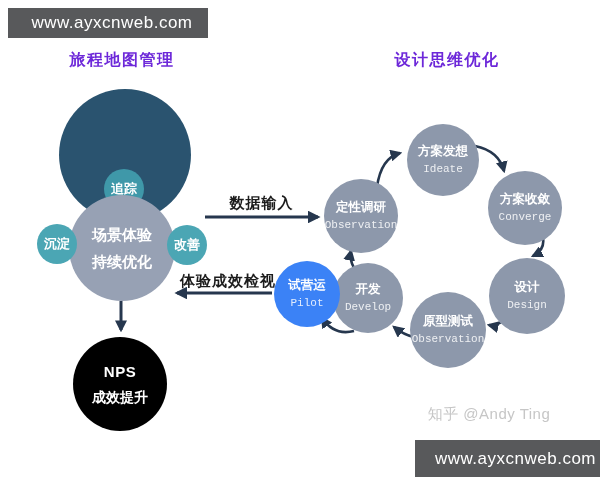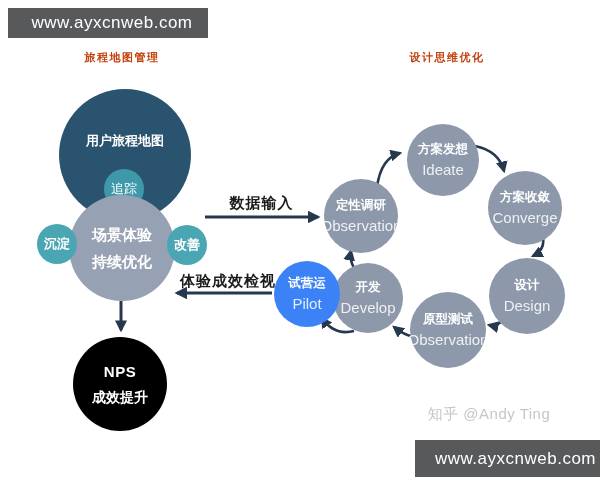--- a/index.html
+++ b/index.html
@@ -10,46 +10,46 @@
   }
   .banner{
     position:absolute;background:#58595b;color:#fff;
     display:flex;align-items:center;justify-content:center;
     font-size:17px;letter-spacing:.5px;padding-left:8px;
   }
   .banner-top{left:8px;top:8px;width:192px;height:30px;}
   .banner-bottom{left:415px;top:440px;width:185px;height:37px;}
   .section-title{
     position:absolute;top:50px;width:160px;text-align:center;
-    font-size:11px;font-weight:bold;color:#c2410c;letter-spacing:1.5px;
+    font-size:16px;font-weight:bold;color:#6d28d9;letter-spacing:1.5px;
   }
   .title-left{left:42px;}
   .title-right{left:367px;}
   .circle{
     position:absolute;border-radius:50%;color:#fff;
     display:flex;flex-direction:column;align-items:center;justify-content:center;
     text-align:center;line-height:1.2;
   }
   .c-journey{left:59px;top:89px;width:132px;height:132px;background:#2a536f;z-index:1;}
   .c-journey .inner{transform:translateY(-14px);display:flex;flex-direction:column;gap:6px;}
   .c-journey .l1{font-size:13px;font-weight:bold;}
   .c-journey .l2{font-size:12.5px;font-weight:bold;}
   .c-track{left:104px;top:169px;width:40px;height:40px;background:#3f98a9;z-index:2;
-    font-size:13px;font-weight:normal;}
+    font-size:13px;font-weight:bold;}
   .c-scene{left:69px;top:195px;width:106px;height:106px;background:#97a1b4;z-index:3;
     font-size:15px;font-weight:bold;gap:9px;}
   .c-side{width:40px;height:40px;background:#4ba6b4;z-index:4;font-size:13px;font-weight:bold;}
   .c-deposit{left:37px;top:224px;}
   .c-improve{left:167px;top:225px;}
   .c-nps{left:73px;top:337px;width:94px;height:94px;background:#000000;z-index:2;gap:8px;}
   .c-nps .l1{font-size:15px;font-weight:bold;letter-spacing:.5px;}
   .c-nps .l2{font-size:14px;font-weight:bold;}
   .cycle-node{background:#8d98ab;z-index:3;gap:4px;}
   .cycle-node .zh{font-size:12.5px;font-weight:bold;}
-  .cycle-node .en{font-size:15px;color:rgba(255,255,255,.85);}
+  .cycle-node .en{font-size:11px;color:rgba(255,255,255,.85);font-family:Liberation Mono, monospace;}
   .n-observation{left:324px;top:179px;width:74px;height:74px;}
   .n-ideate{left:407px;top:124px;width:72px;height:72px;}
   .n-converge{left:488px;top:171px;width:74px;height:74px;}
   .n-design{left:489px;top:258px;width:76px;height:76px;}
   .n-prototyping{left:410px;top:292px;width:76px;height:76px;}
   .n-develop{left:333px;top:263px;width:70px;height:70px;}
   .n-pilot{left:274px;top:261px;width:66px;height:66px;background:#3b82f6;}
   .flow-label{
     position:absolute;font-size:15px;font-weight:bold;color:#1c1c1c;
     text-align:center;letter-spacing:1px;
@@ -93,21 +93,20 @@
 </div>
 <div class="banner banner-bottom">
   <span>www.ayxcnweb.com</span>
 </div>
 
 <div class="section-title title-left">旅程地图管理</div>
 <div class="section-title title-right">设计思维优化</div>
 
 <div class="circle c-journey">
   <div class="inner">
-    <span class="l1">用户旅程地图</span>
   </div>
 </div>
 <div class="circle c-track">
   <span>追踪</span>
 </div>
 <div class="circle c-scene">
   <span>场景体验</span>
   <span>持续优化</span>
 </div>
 <div class="circle c-side c-deposit">

